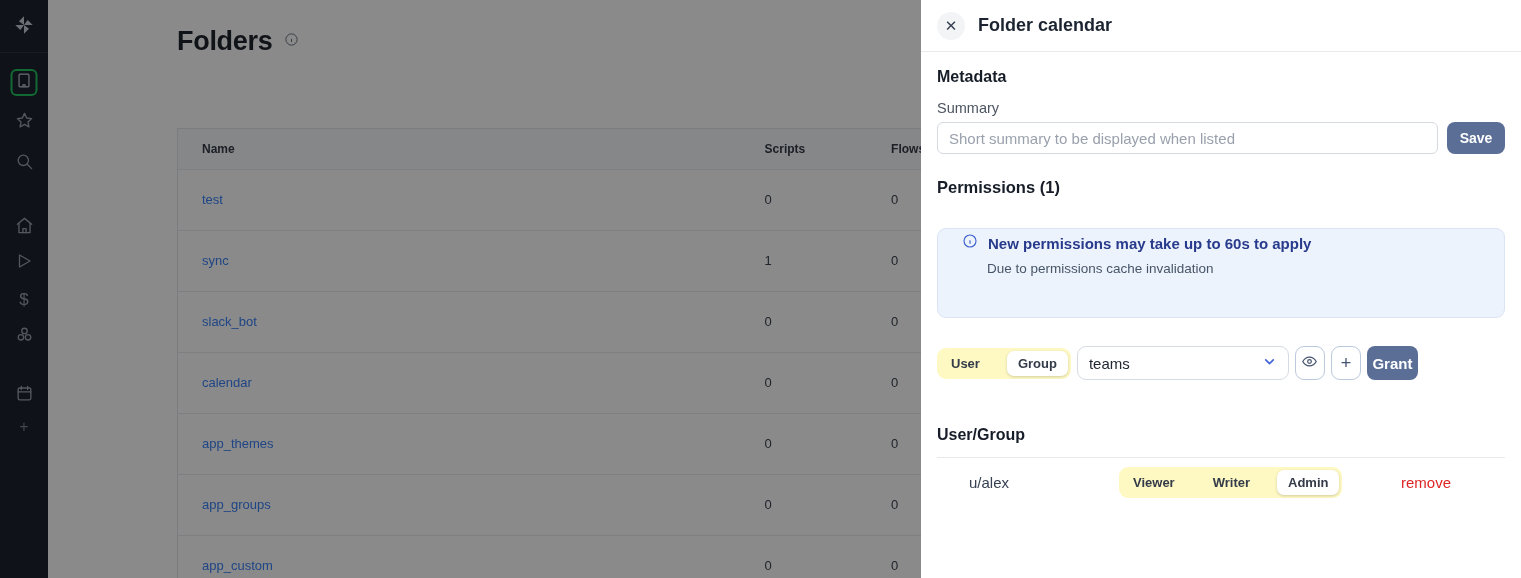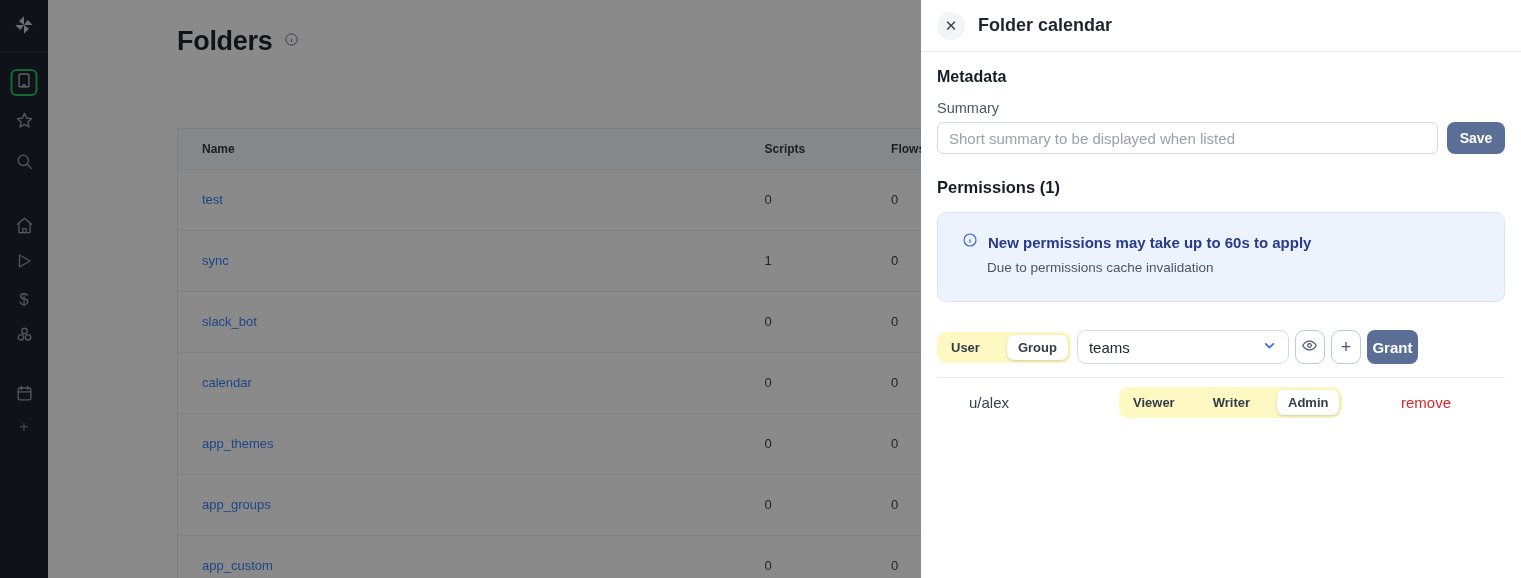--- a/index.html
+++ b/index.html
@@ -45,21 +45,21 @@
 
   .h-section { font-size:16px; font-weight:700; color:#171d28; }
   .h-perms { font-size:16.5px; margin-top:24px; }
   .lbl-summary { margin-top:14px; font-size:14.5px; color:#4d5562; }
   .input-row { margin-top:6px; display:flex; gap:9px; align-items:stretch; }
   .summary-input { flex:1; height:32px; border:1px solid #d5d9e0; border-radius:6px; padding:0 11px; font-size:15px; color:#1f2937; font-family:inherit; }
   .summary-input::placeholder { color:#9aa1ac; }
   .btn-primary { background:#5a6e96; color:#fff; border:none; border-radius:8px; font-weight:700; font-size:14px; cursor:pointer; font-family:inherit; }
   .save-btn { width:58px; height:32px; }
 
-  .banner { margin-top:15px; height:90px; background:#edf3fc; border:1px solid #dae4f5; border-radius:9px; padding:19px 16px; }
+  .banner { margin-top:31px; height:90px; background:#edf3fc; border:1px solid #dae4f5; border-radius:9px; padding:4px 16px; }
   .banner-title-row { display:flex; align-items:center; gap:10px; margin-left:8px; }
   .banner-title-row svg { stroke:#3b5fd0; fill:none; stroke-width:1.7; flex:none; }
   .banner-title { font-size:15px; font-weight:700; color:#273a8c; }
   .banner-sub { margin:8px 0 0 33px; font-size:13.5px; color:#475569; }
 
   .controls-row { margin-top:28px; display:flex; align-items:center; gap:6px; }
   .seg { background:#fef9c3; border-radius:9px; padding:3px; display:flex; gap:16px; }
   .seg button { border:none; background:transparent; font-size:13px; font-weight:600; color:#333b48; padding:5px 11px; border-radius:7px; cursor:pointer; font-family:inherit; }
   .seg button.on { background:#fff; box-shadow:0 1px 3px rgba(0,0,0,0.18); }
   .group-select { width:212px; height:34px; border:1px solid #d6dbe3; border-radius:9px; background:#fff; display:flex; align-items:center; justify-content:space-between; padding:0 11px; cursor:pointer; }
@@ -303,20 +303,21 @@
                 <circle cx="12" cy="12" r="2.6"></circle>
               </svg>
           </span>
         </button>
         <button class="icon-btn">
           <span class="plus-g">+</span>
         </button>
         <button class="btn-primary grant-btn">Grant</button>
       </div>
 
+      <h2 class="h-section h-ug">User/Group</h2>
       <div class="ug-divider"></div>
 
       <div class="ug-row">
         <span class="ug-name">u/alex</span>
         <div class="seg">
           <button>Viewer</button>
           <button>Writer</button>
           <button class="on">Admin</button>
         </div>
         <button class="remove-link">remove</button>

